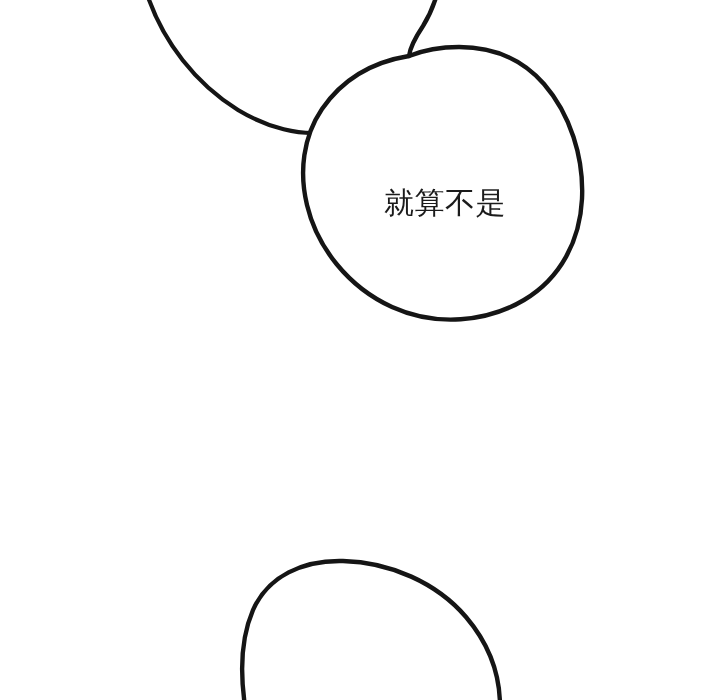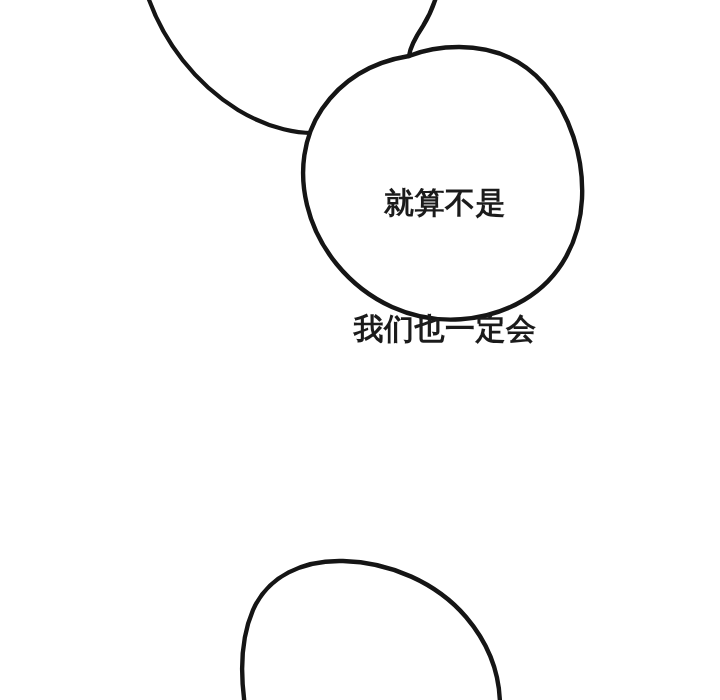--- a/index.html
+++ b/index.html
@@ -46,21 +46,20 @@
   #lower-balloon-text {
     left: 232px;
     top: 624px;
     width: 280px;
     font-size: 29px;
     line-height: 44px;
     font-weight: 400;
   }
   .balloon-line {
     display: block;
-    font-weight: bold;
   }
 </style>
 </head>
 <body>
 
 <div id="comic-page">
 
   <svg id="bubble-layer" viewBox="0 0 720 700" xmlns="http://www.w3.org/2000/svg">
 
     <path d="M 147 -6
@@ -85,21 +84,20 @@
 
     <path d="M 245 706
              C 240 672, 241 638, 253 610
              C 268 576, 303 560, 343 561
              C 390 562, 437 583, 466 617
              C 489 644, 500 675, 500 706" fill="#ffffff" stroke="#151515" stroke-width="4.4" stroke-linecap="round" stroke-linejoin="round"></path>
   </svg>
 
   <div id="main-balloon-text" class="balloon-text">
     <span class="balloon-line">就算不是</span>
-    <span class="balloon-line">我们也一定会</span>
   </div>
 
   <div id="lower-balloon-text" class="balloon-text">
     
     
   </div>
 
 </div>
 
 </body></html>

